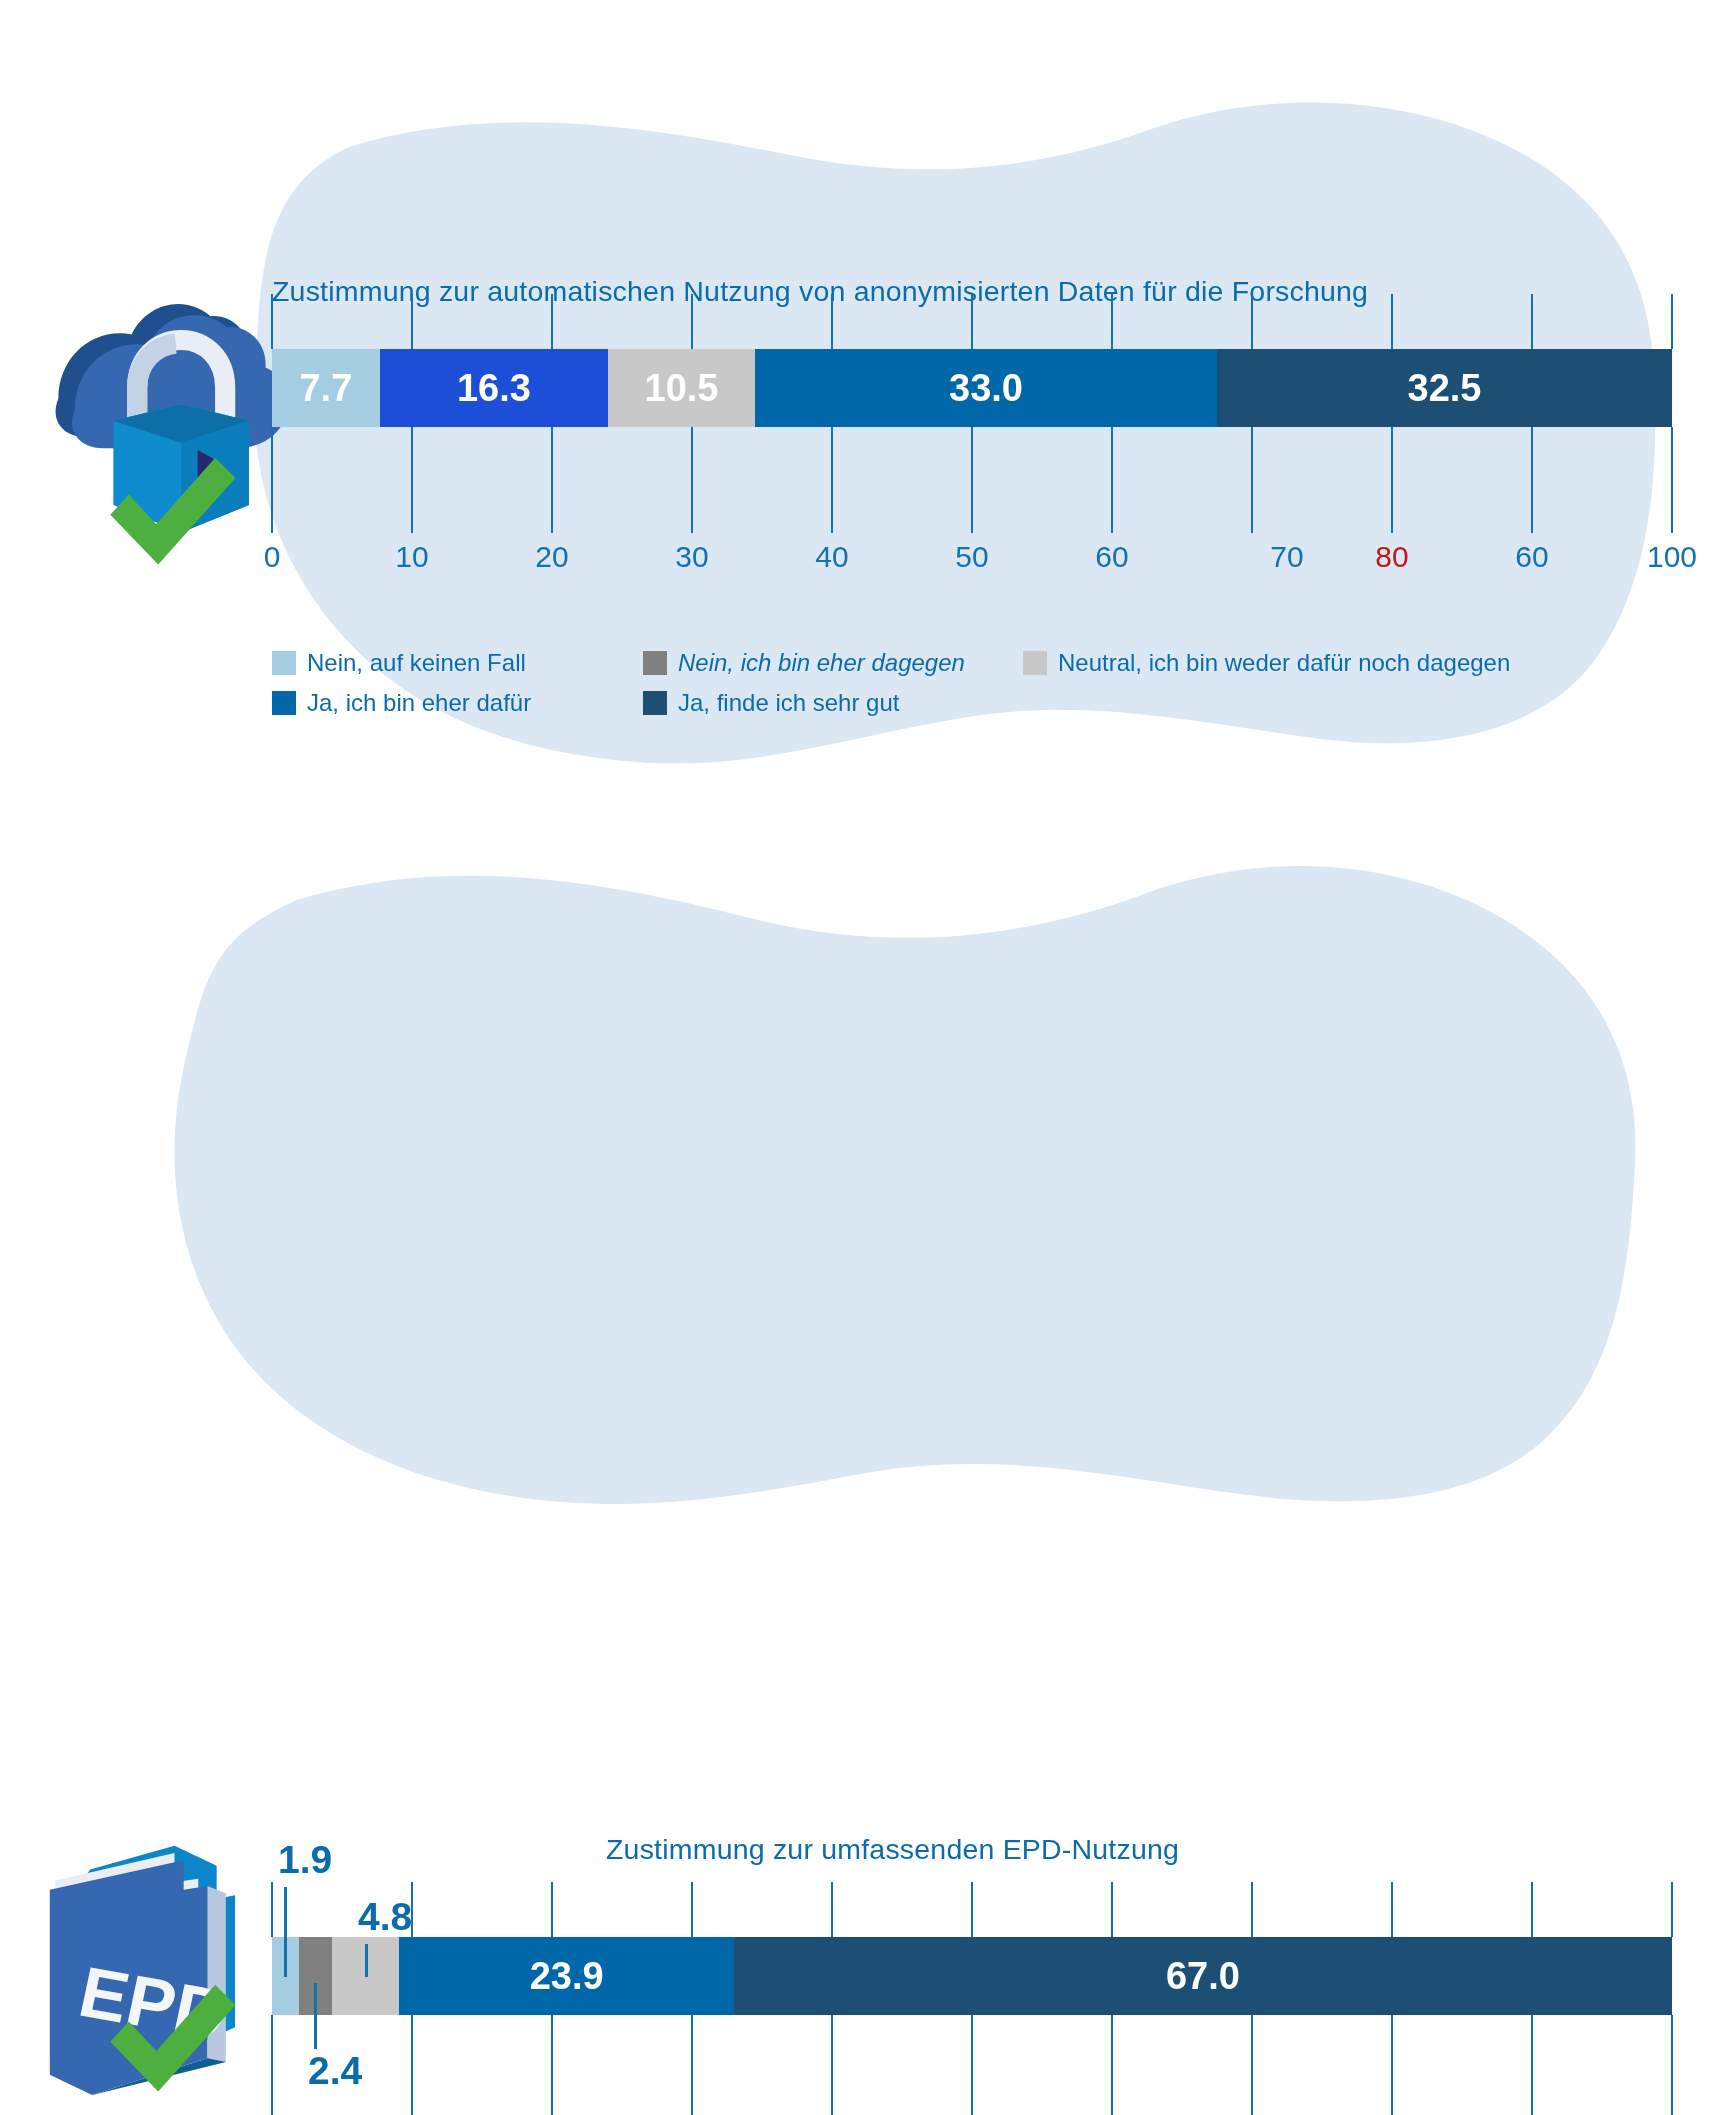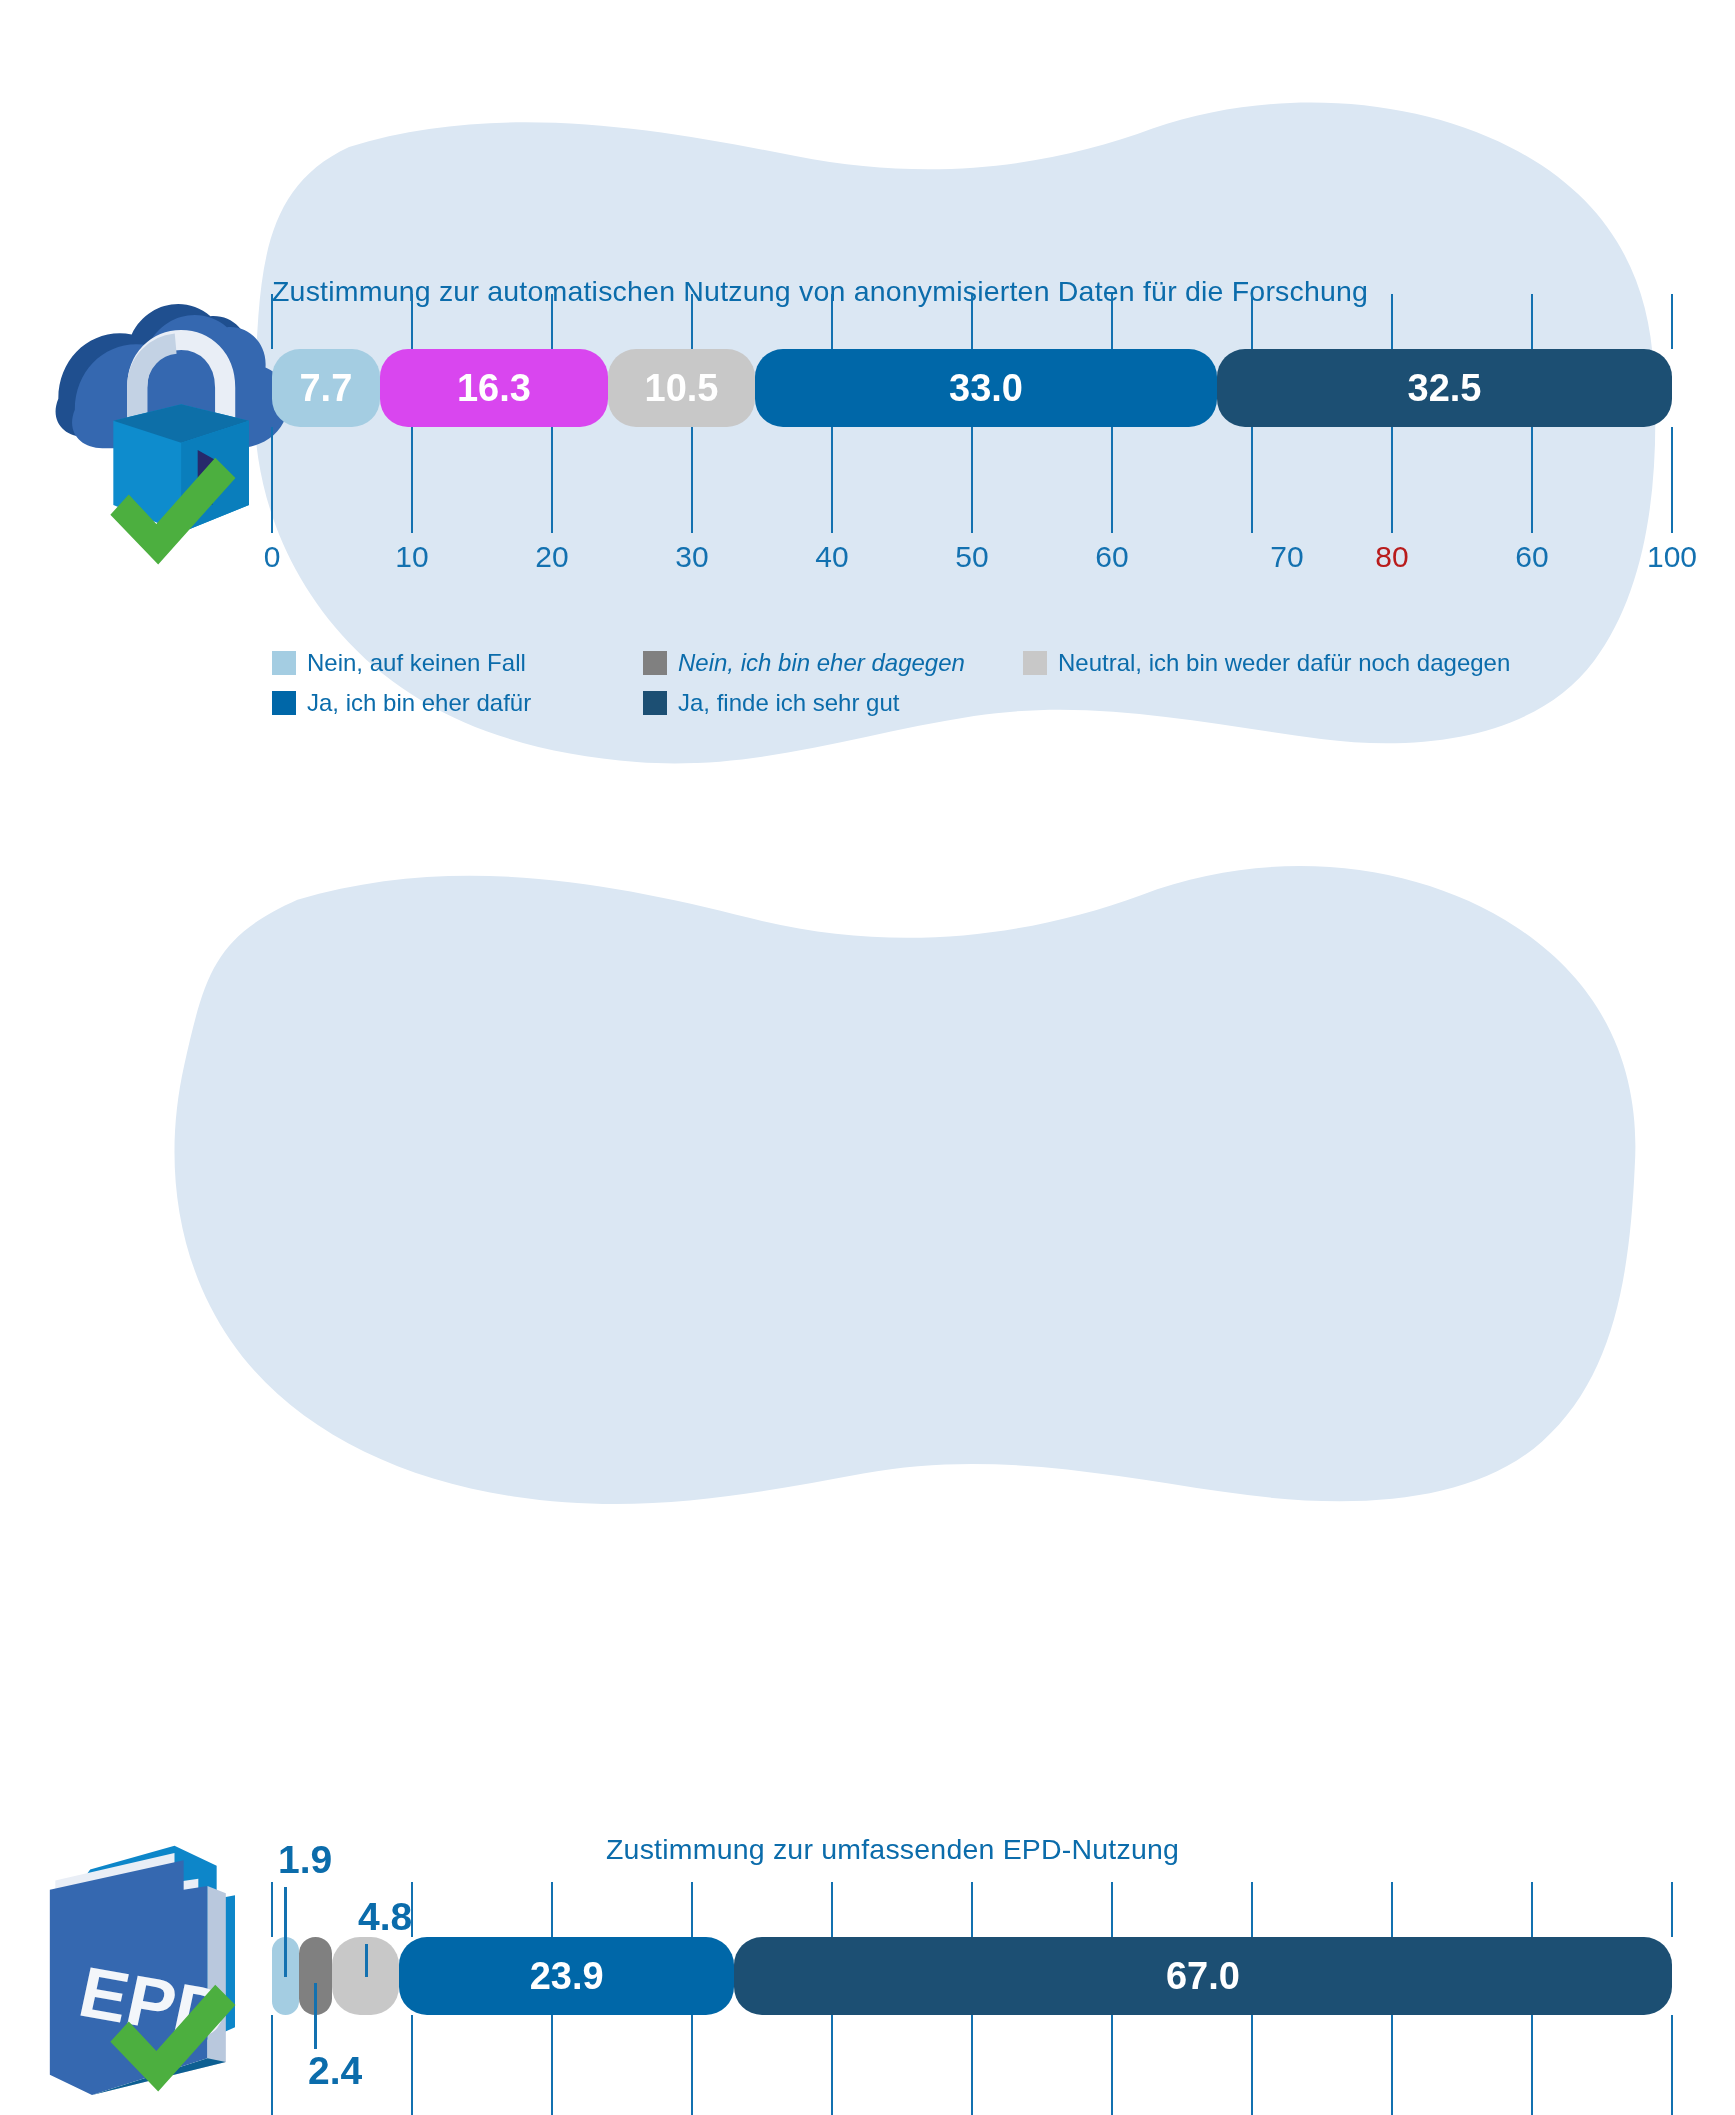--- a/index.html
+++ b/index.html
@@ -33,21 +33,20 @@
 
   .gridlines{position:absolute;left:0;top:0;width:100%;height:100%;pointer-events:none;}
   .tick{position:absolute;width:1.8px;background:#1371b0;}
 
   .bar{position:absolute;left:0;width:100%;display:flex;}
   .seg{
     height:100%;
     display:flex;align-items:center;justify-content:center;
     color:#ffffff;font-size:38px;font-weight:bold;
     overflow:hidden;
-    border-radius:28px;
   }
   #plot-1 .bar{top:55px;height:78px;}
   #plot-2 .bar{top:55px;height:78px;}
 
   .axis-labels{position:absolute;left:0;width:100%;height:40px;}
   .axis-labels span{
     position:absolute;
     transform:translateX(-50%);
     color:#0b6cab;font-size:30px;
   }
@@ -133,21 +132,21 @@
         <div class="tick" style="left: 1119px; background: rgb(19, 113, 176); top: 133px; height: 106px;"></div>
         <div class="tick" style="left: 1259px; background: rgb(19, 113, 176); top: 0px; height: 55px;"></div>
         <div class="tick" style="left: 1259px; background: rgb(19, 113, 176); top: 133px; height: 106px;"></div>
         <div class="tick" style="left: 1399px; background: rgb(19, 113, 176); top: 0px; height: 55px;"></div>
         <div class="tick" style="left: 1399px; background: rgb(19, 113, 176); top: 133px; height: 106px;"></div>
       </div>
     <div class="bar" id="bar-1">
         <div class="seg" style="width: 7.7%; background: rgb(164, 205, 226);">
           <span>7.7</span>
         </div>
-        <div class="seg" style="width: 16.3%; background: #d946ef;">
+        <div class="seg" style="width: 16.3%; background: #1d4ed8;">
           <span>16.3</span>
         </div>
         <div class="seg" style="width: 10.5%; background: rgb(200, 200, 200);">
           <span>10.5</span>
         </div>
         <div class="seg" style="width: 33%; background: rgb(0, 103, 168);">
           <span>33.0</span>
         </div>
         <div class="seg" style="width: 32.5%; background: rgb(28, 79, 115);">
           <span>32.5</span>

